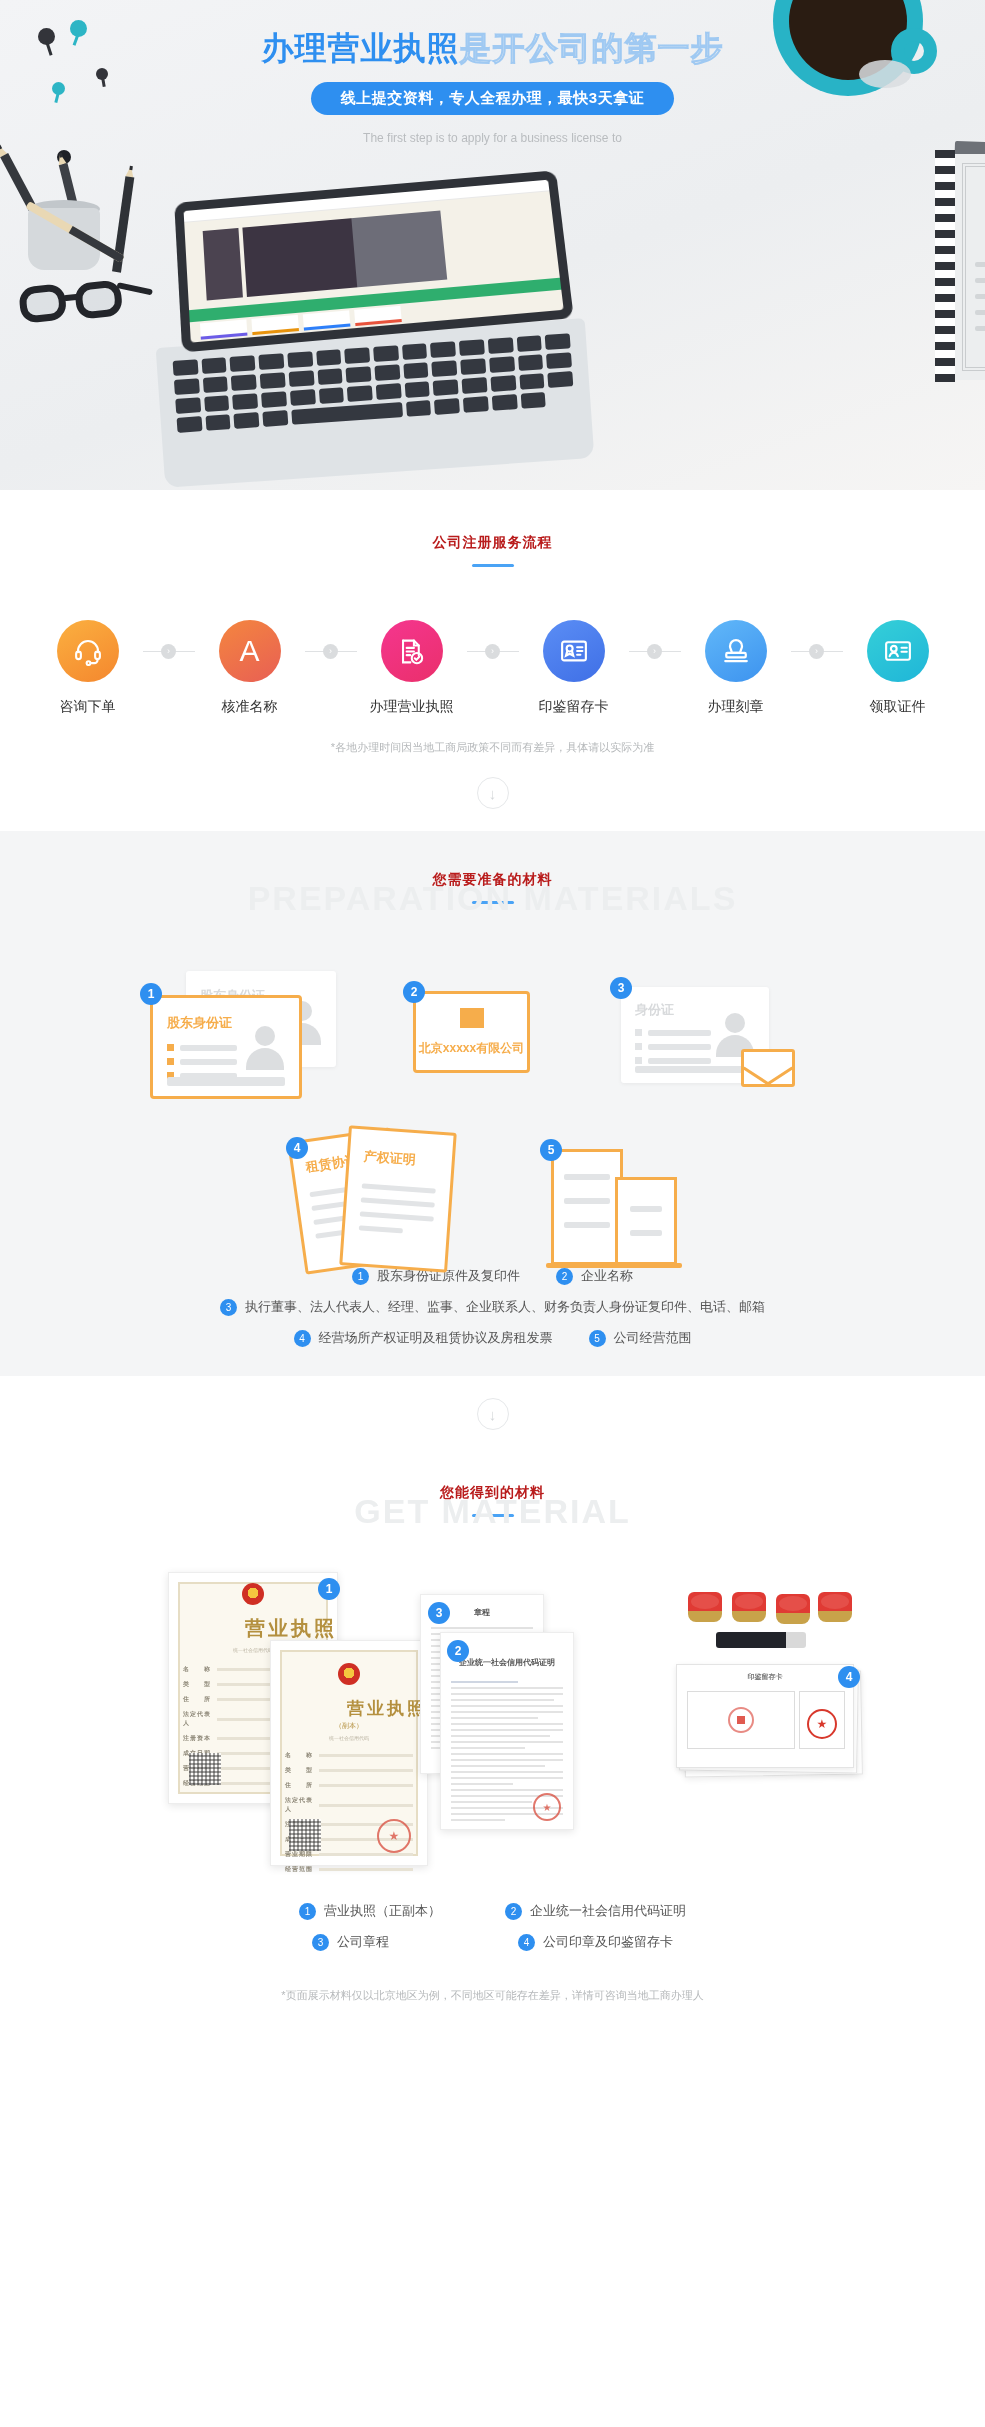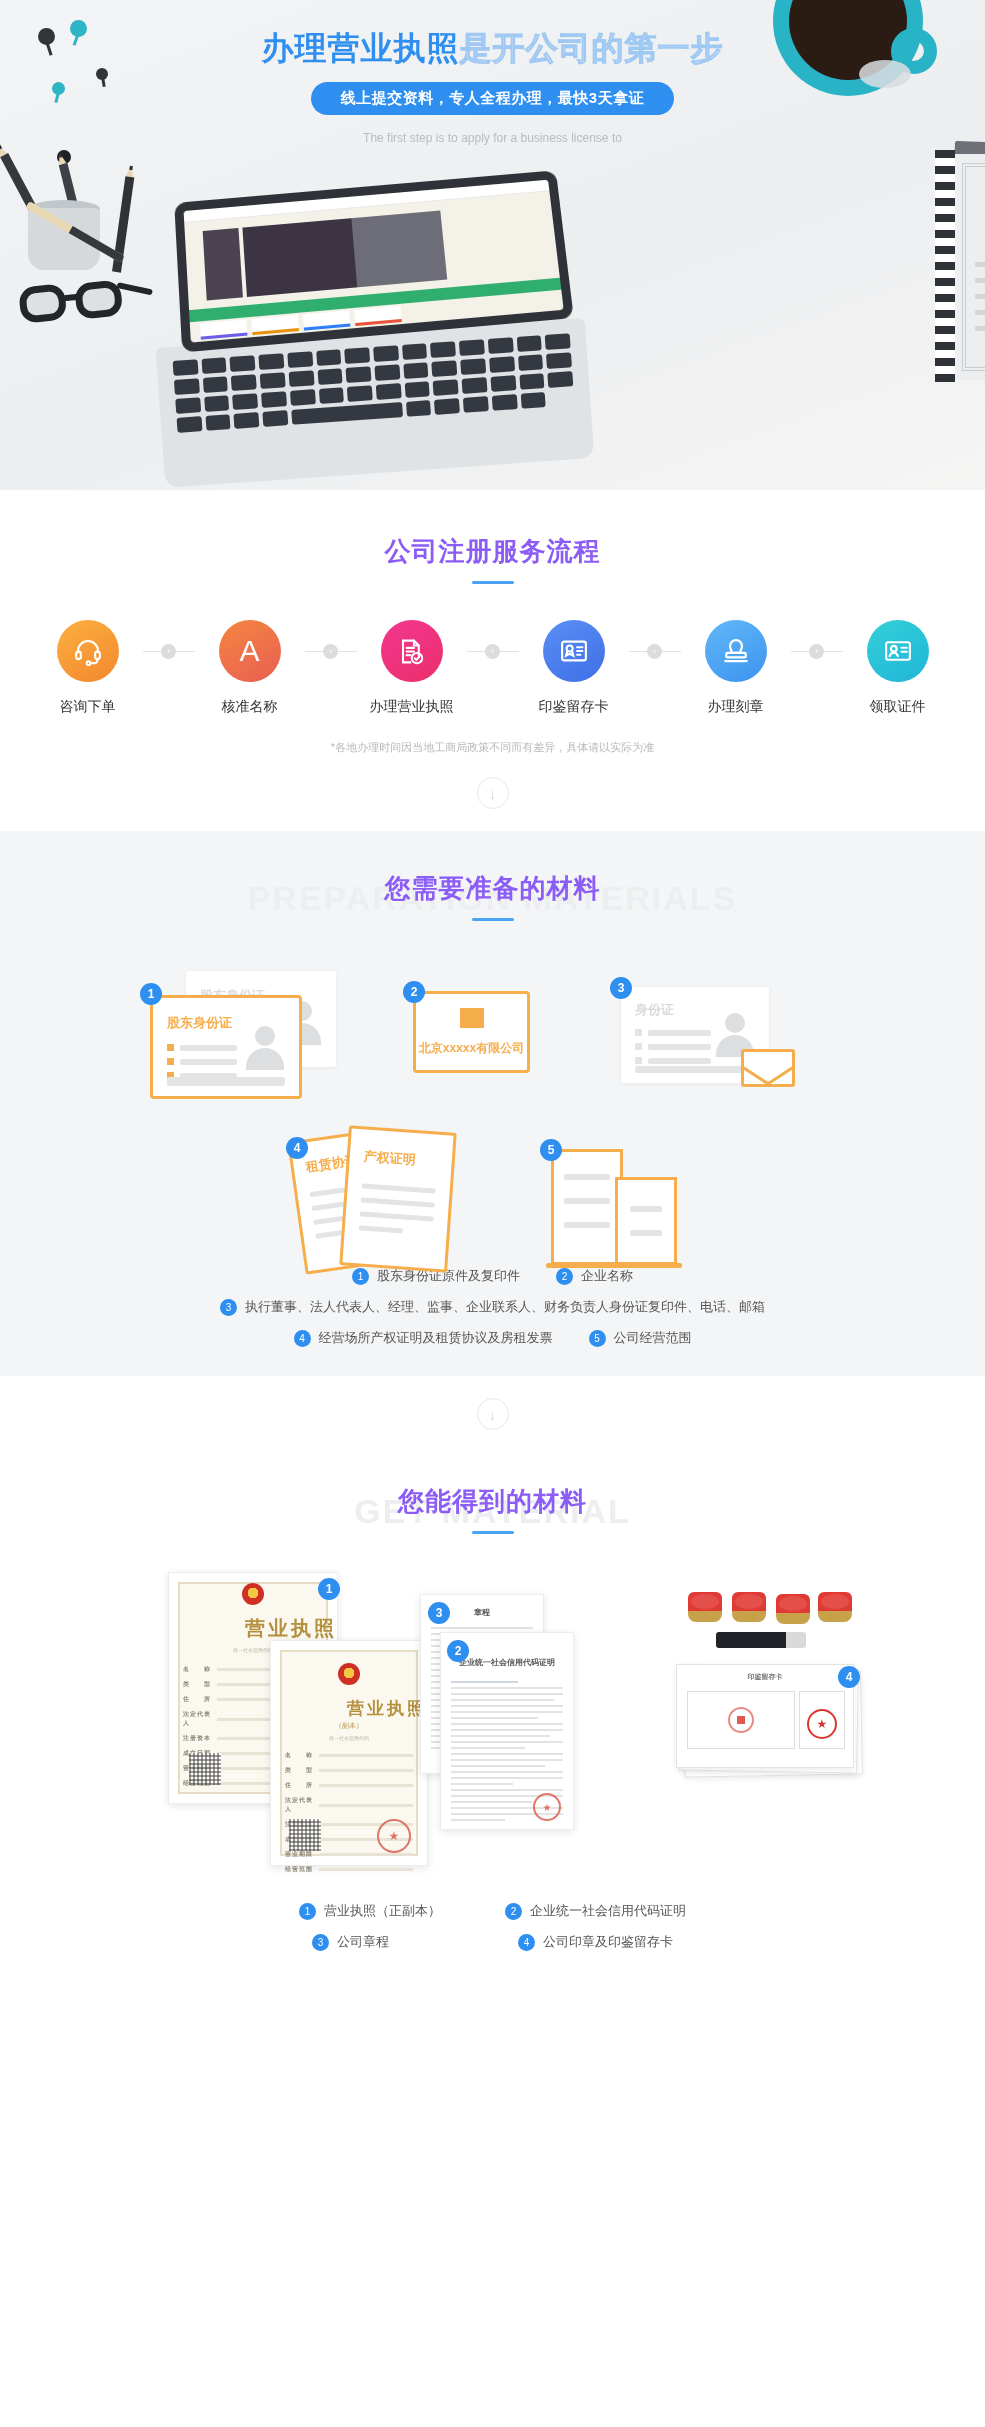--- a/index.html
+++ b/index.html
@@ -196,21 +196,21 @@
 
   
   .section { position: relative; padding: 38px 0 0; }
   .sec-head { position: relative; text-align: center; height: 62px; }
   .sec-watermark {
     position: absolute; left: 0; right: 0; top: 14px;
     font-size: 34px; font-weight: bold; letter-spacing: 2px;
     color: #eceeef; white-space: nowrap; user-select: none;
   }
   .sec-title {
-    position: relative; font-size: 26px; font-weight: bold; color: #8b5cf6; letter-spacing: 1px;
+    position: relative; font-size: 14px; font-weight: bold; color: #b91c1c; letter-spacing: 1px;
     padding-top: 6px;
   }
   .sec-underline {
     width: 42px; height: 3px; background: #4aa3f5; margin: 12px auto 0; border-radius: 2px;
   }
 
   
   .flow {
     display: flex; align-items: flex-start; justify-content: center;
     margin-top: 30px; padding: 0 46px;
@@ -1003,15 +1003,16 @@
             <span class="num">3</span>
             <span>公司章程</span>
           </span>
         <span class="item-cell">
             <span class="num">4</span>
             <span>公司印章及印鉴留存卡</span>
           </span>
       </div>
     </div>
 
+    <div class="final-note">*页面展示材料仅以北京地区为例，不同地区可能存在差异，详情可咨询当地工商办理人</div>
   </div>
 
 </div>
 
 </body></html>

